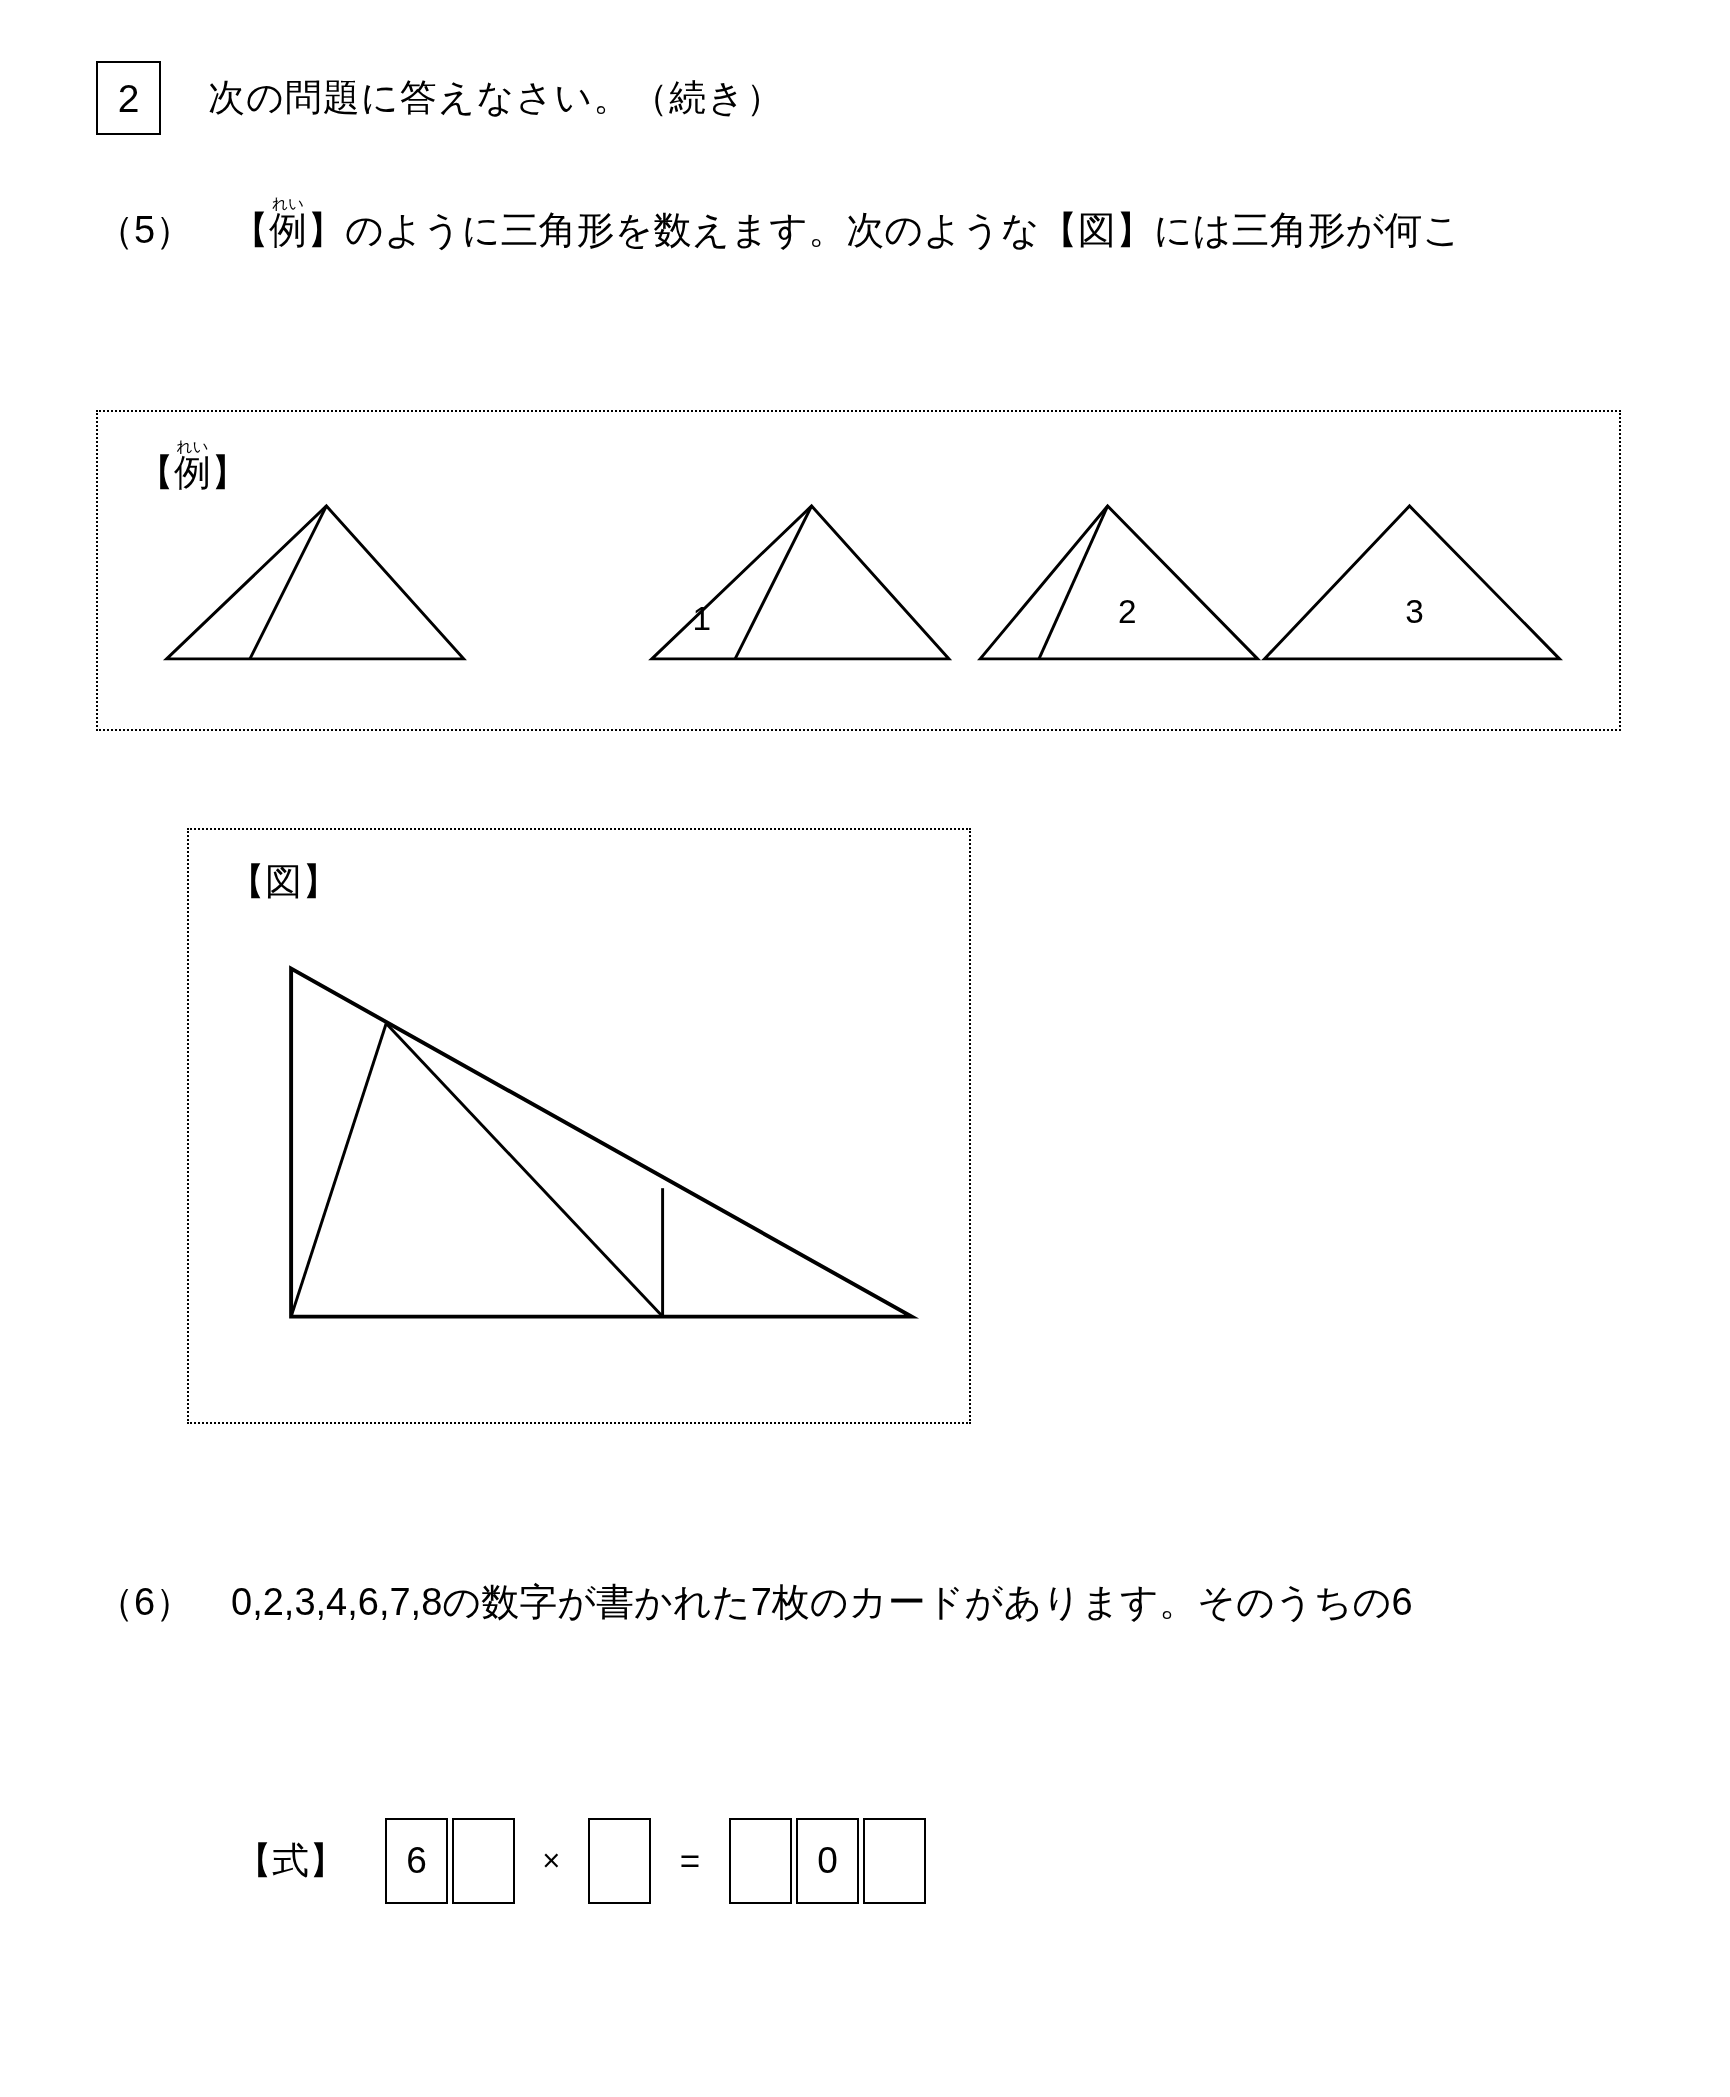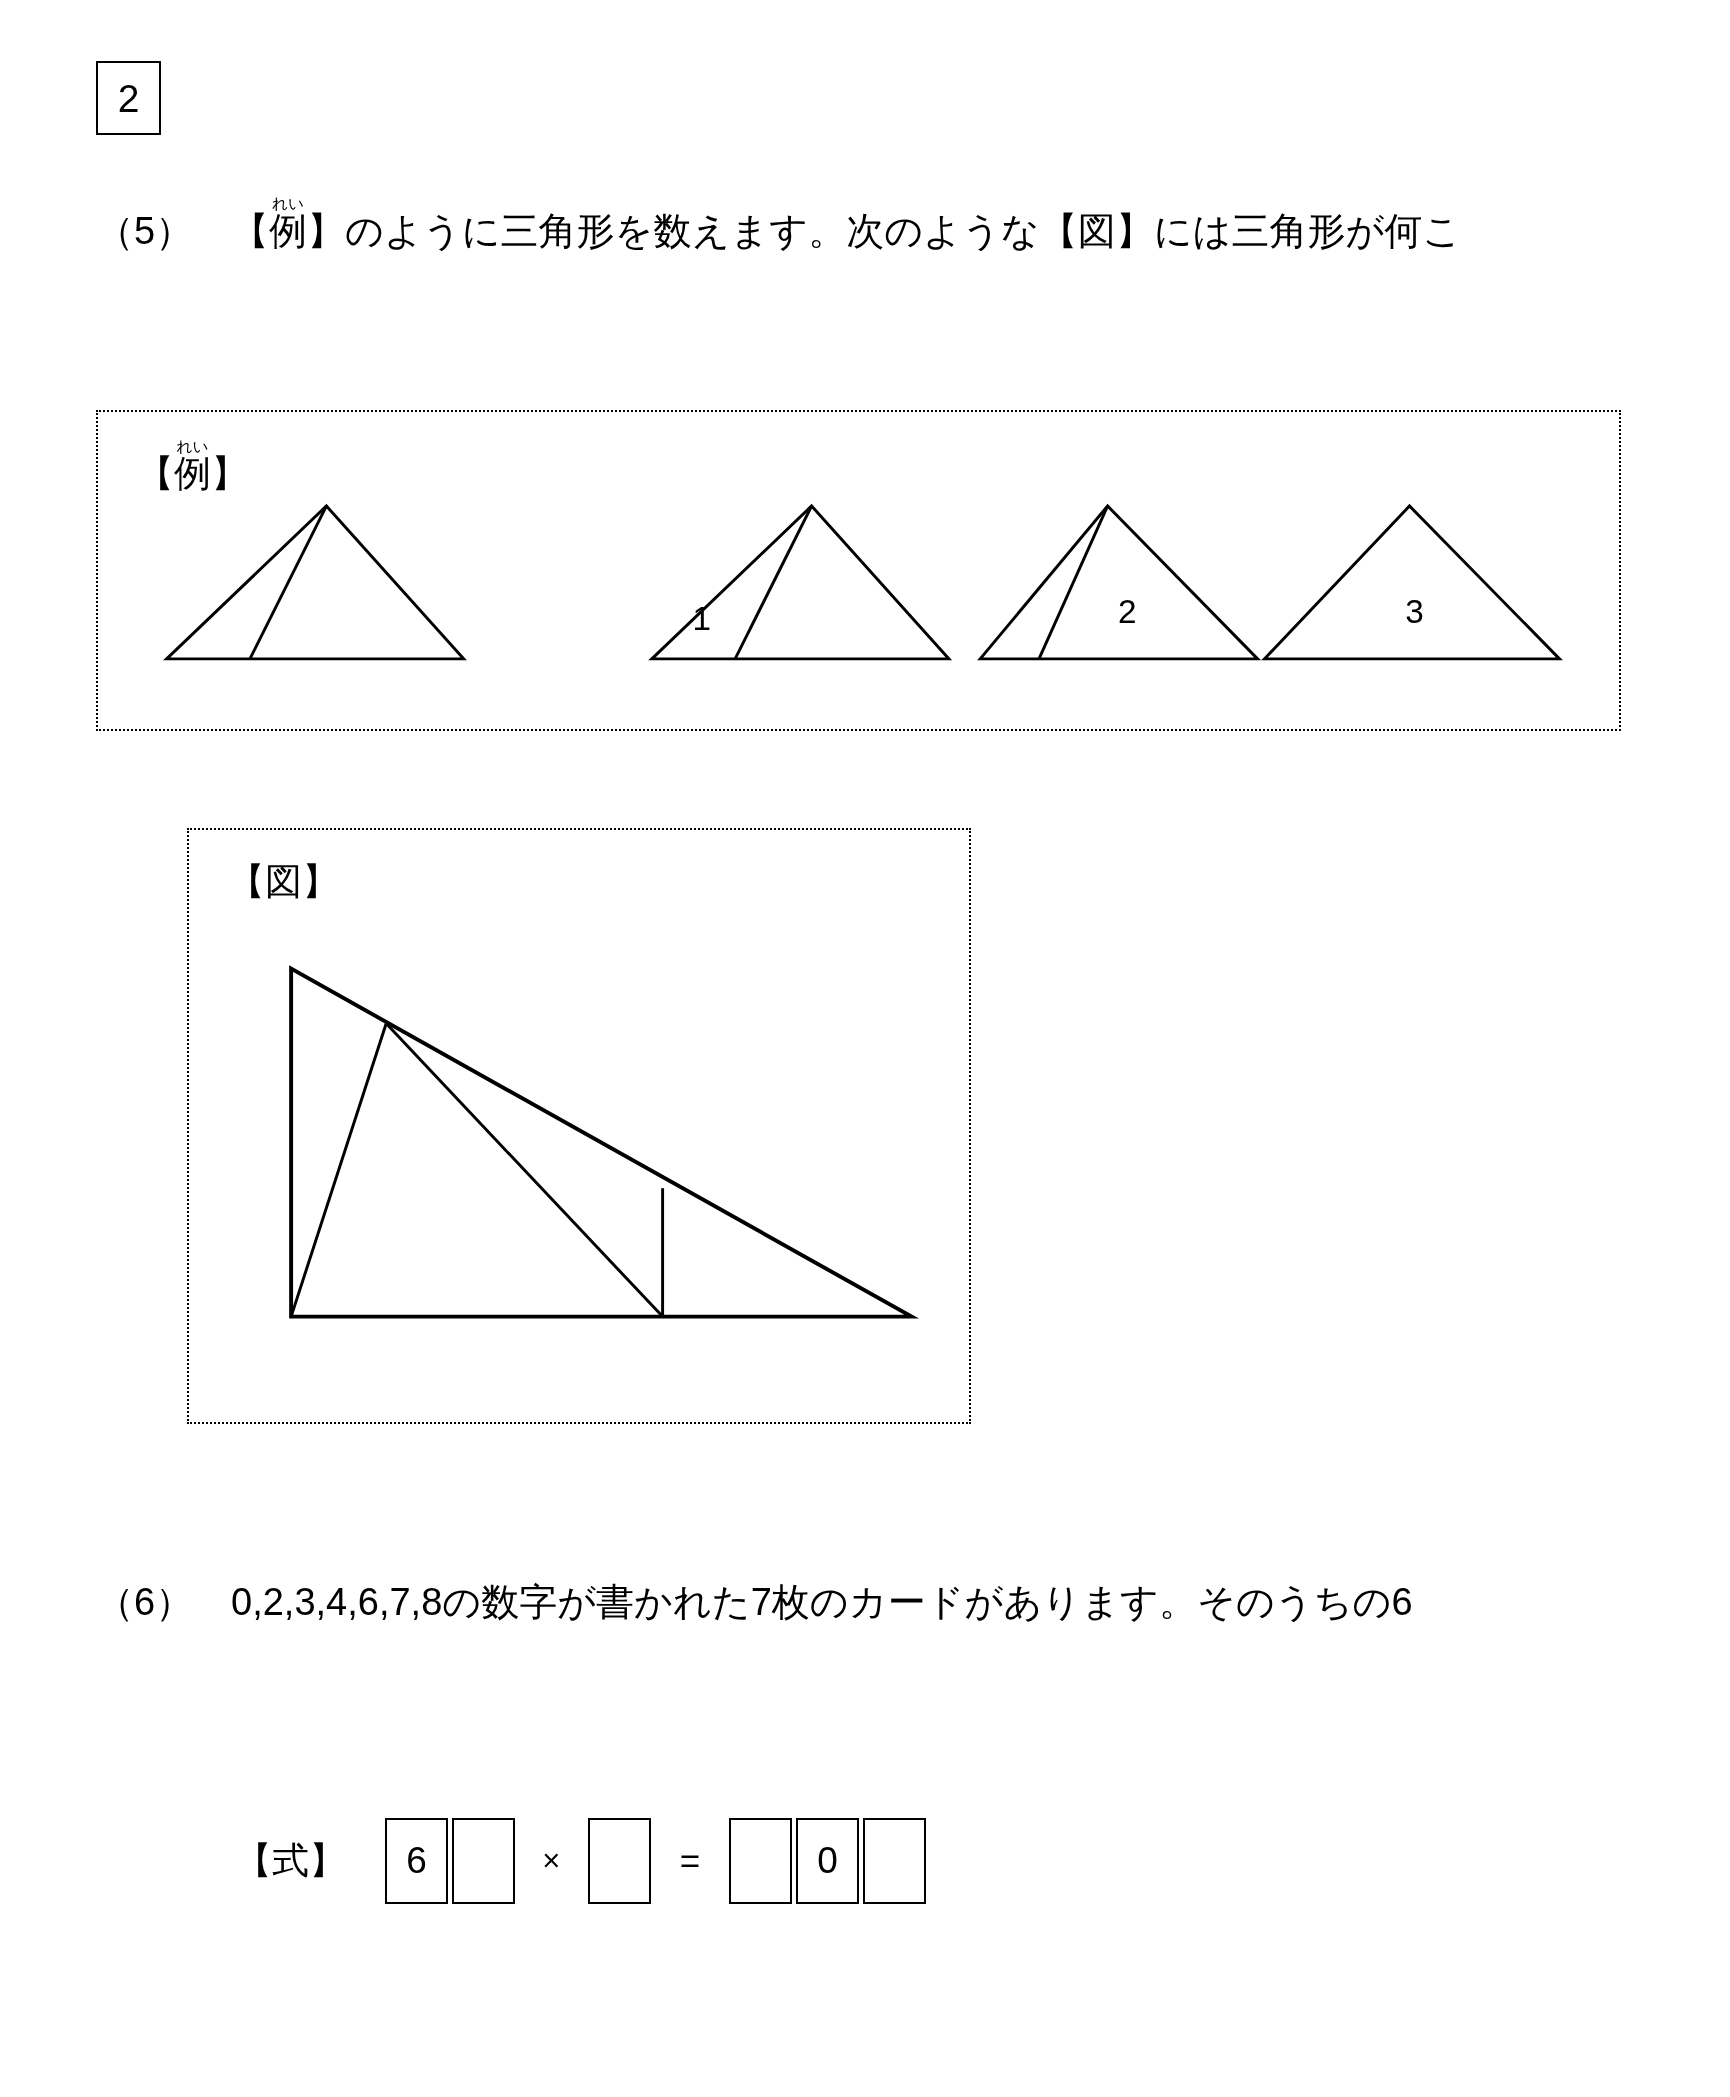--- a/index.html
+++ b/index.html
@@ -62,21 +62,21 @@
   }
 
   
   ruby {
     ruby-align: center;
   }
   rt {
     font-size: 15.7px;
     line-height: 1;
     letter-spacing: 0;
-    font-family: Liberation Mono, monospace;
+    font-family: Liberation Sans, sans-serif;
   }
 
   
   .dotted-box {
     position: absolute;
     border: 2.9px dotted #000;
     box-sizing: border-box;
     background: #fff;
   }
   .box-caption {
@@ -139,20 +139,21 @@
   .eq-op.equals {
     font-size: 35px;
     margin: 0 29px;
   }
 </style>
 </head>
 <body>
 
 <div class="page-header">
   <div class="qnum-box">2</div>
+  <div class="header-text">次の問題に答えなさい。（続き）</div>
 </div>
 
 <div class="question" style="left:96px; top:196px;">
   <span class="q-line">
     <span class="q-label">（5）</span><span>【</span><ruby><span>例</span><rt>れい</rt></ruby><span>】のように三角形を数えます。次のような【図】には三角形が何こ</span>
   </span>
 </div>
 
 <div class="dotted-box" style="left:96px; top:410px; width:1525px; height:321px;"></div>
 

